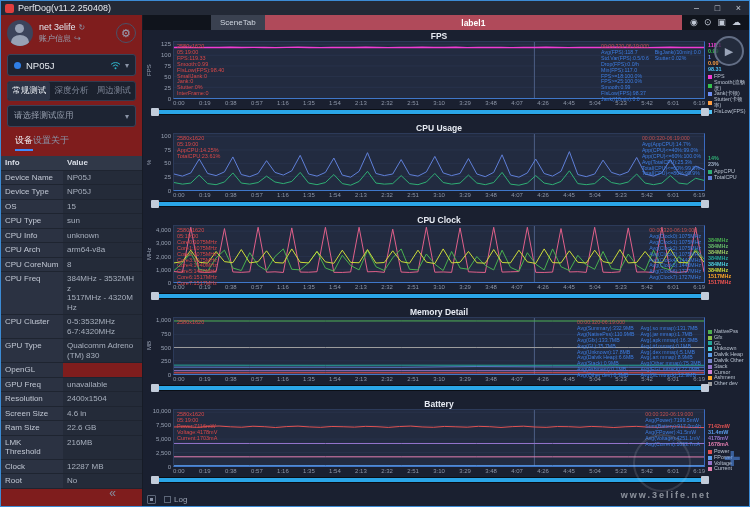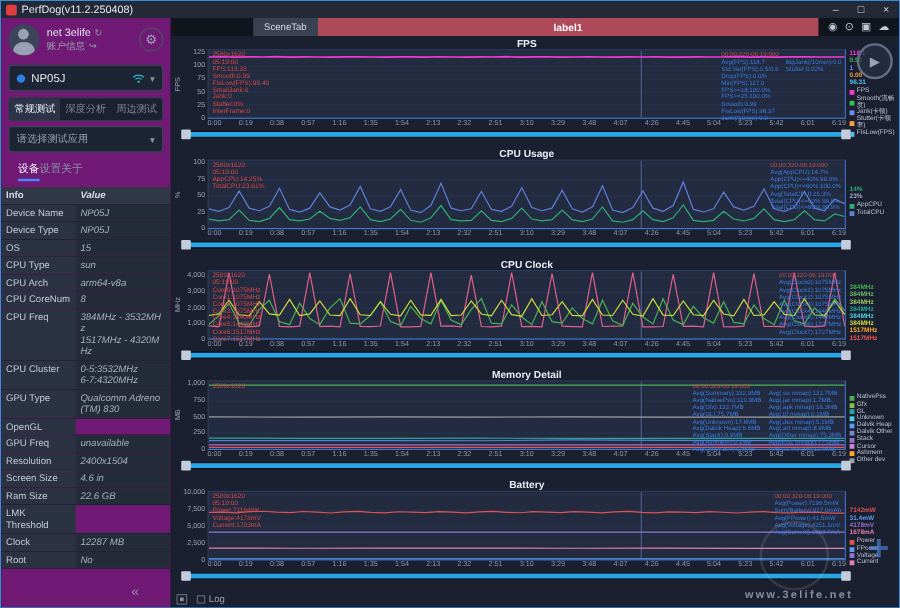--- a/index.html
+++ b/index.html
@@ -8,21 +8,21 @@
 
   
   .titlebar { height:14px; background:#232936; display:flex; align-items:center; gap:4px; padding:0 2px 0 4px; }
   .app-logo { width:9px; height:9px; border-radius:2px; background:#e03e3e; flex:0 0 auto; }
   .app-title { font-size:9px; color:#e6e9ef; }
   .tb-spacer { flex:1; }
   .win-btn { width:17px; text-align:center; font-size:9px; color:#c9ced8; cursor:default; }
 
   
   .content { display:flex; height:491px; }
-  .sidebar { width:142px; background:#701a75; border-right:1px solid #161b26; position:relative; font-size:8px; }
+  .sidebar { width:142px; background:#7f1d1d; border-right:1px solid #161b26; position:relative; font-size:8px; }
   .main { flex:1; background:#1a2030; position:relative; display:flex; flex-direction:column; }
 
   
   .user-row { display:flex; align-items:center; gap:6px; padding:5px 6px 4px; }
   .avatar { width:26px; height:26px; border-radius:50%; background:#3c445c; position:relative; overflow:hidden; flex:0 0 auto; }
   .avatar::before { content:""; position:absolute; left:8px; top:4px; width:9px; height:9px; border-radius:50%; background:#98a1b5; }
   .avatar::after { content:""; position:absolute; left:4px; top:15px; width:18px; height:14px; border-radius:50%; background:#98a1b5; }
   .user-meta { line-height:11px; }
   .user-name { font-size:9px; color:#e2e6ee; }
   .mini-ic { font-size:8px; color:#8a93a6; margin-left:3px; }
@@ -43,21 +43,21 @@
 
   .itabs { display:flex; padding:7px 14px 3px; }
   .itab { font-size:9px; color:#8a93a6; padding-bottom:2px; }
   .itab.active { color:#eef1f6; border-bottom:2px solid #3f8cff; }
 
   .info-table { margin-top:2px; }
   .trow { display:flex; border-bottom:1px solid #1e2430; }
   .trow.head .tc { background:#303848; color:#d8dde6; font-weight:bold; }
   .tc { padding:2px 4px; font-size:8px; line-height:9.5px; }
   .tc1 { width:62px; background:#2b3242; color:#c2c8d4; }
-  .tc2 { flex:1; background:#242b39; color:#a8b0be; white-space:pre-line; word-break:break-all;font-style:italic; }
+  .tc2 { flex:1; background:#242b39; color:#a8b0be; white-space:pre-line; word-break:break-all; }
   .collapse { position:absolute; right:26px; bottom:6px; color:#848ea0; font-size:12px; }
 
   
   .toolbar { height:15px; display:flex; align-items:stretch; background:#10141c; }
   .tb-gap { width:68px; }
   .scene-tab { background:#3a4150; color:#d2d8e2; font-size:8px; display:flex; align-items:center; padding:0 9px; }
   .label-bar { flex:1; background:#b04a5a; display:flex; align-items:center; justify-content:center; color:#fff; font-size:8.5px; font-weight:bold; }
   .tb-icons { display:flex; align-items:center; gap:6px; padding:0 8px; color:#c2c9d6; font-size:9px; }
   .tb-icons span { line-height:9px; }
 
@@ -175,20 +175,24 @@
           </div>
           <div class="trow">
             <div class="tc tc1">OS</div>
             <div class="tc tc2">15</div>
           </div>
           <div class="trow">
             <div class="tc tc1">CPU Type</div>
             <div class="tc tc2">sun</div>
           </div>
           <div class="trow">
+            <div class="tc tc1">CPU Info</div>
+            <div class="tc tc2">unknown</div>
+          </div>
+          <div class="trow">
             <div class="tc tc1">CPU Arch</div>
             <div class="tc tc2">arm64-v8a</div>
           </div>
           <div class="trow">
             <div class="tc tc1">CPU CoreNum</div>
             <div class="tc tc2">8</div>
           </div>
           <div class="trow">
             <div class="tc tc1">CPU Freq</div>
             <div class="tc tc2">384MHz - 3532MHz
@@ -217,20 +221,21 @@
           <div class="trow">
             <div class="tc tc1">Screen Size</div>
             <div class="tc tc2">4.6 in</div>
           </div>
           <div class="trow">
             <div class="tc tc1">Ram Size</div>
             <div class="tc tc2">22.6 GB</div>
           </div>
           <div class="trow">
             <div class="tc tc1">LMK Threshold</div>
+            <div class="tc tc2">216MB</div>
           </div>
           <div class="trow">
             <div class="tc tc1">Clock</div>
             <div class="tc tc2">12287 MB</div>
           </div>
           <div class="trow">
             <div class="tc tc1">Root</div>
             <div class="tc tc2">No</div>
           </div>
         </div>

